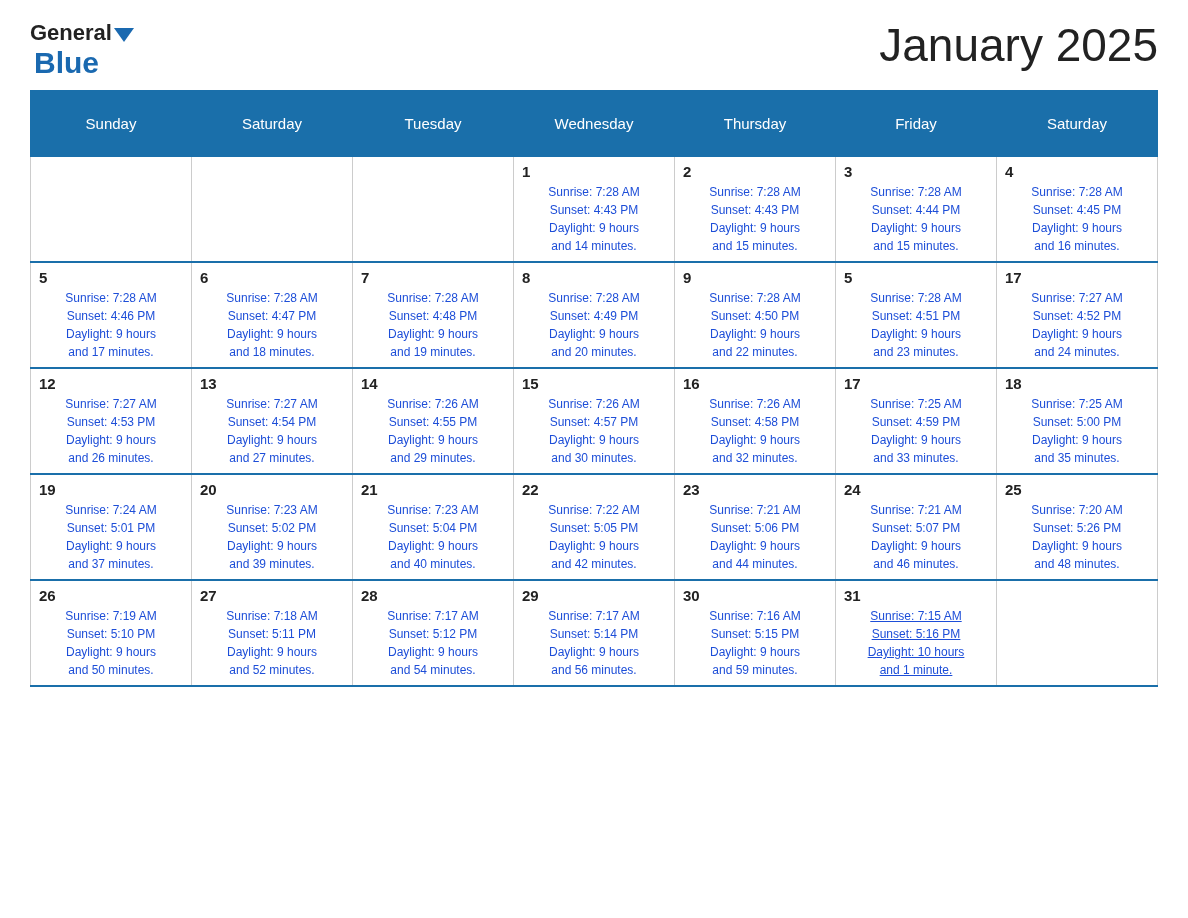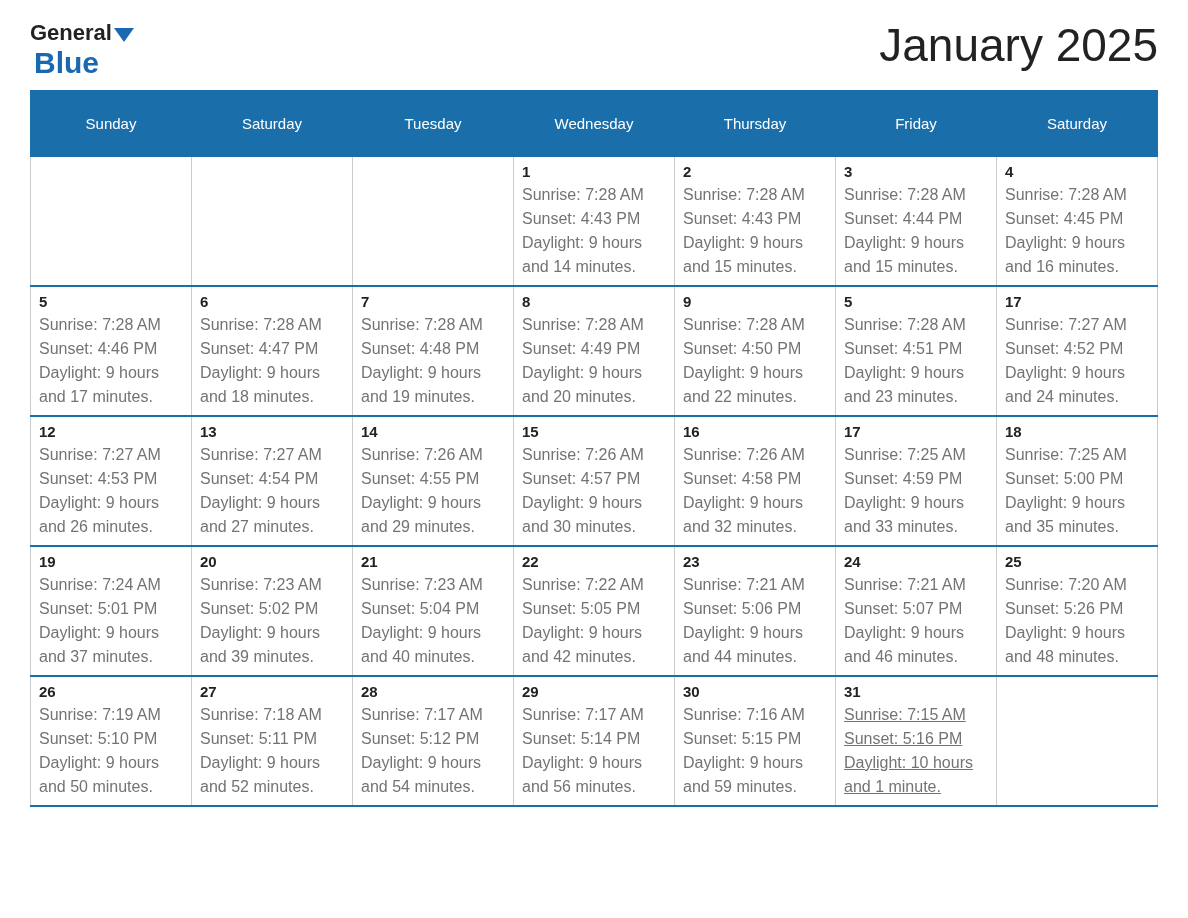--- a/index.html
+++ b/index.html
@@ -64,23 +64,24 @@
       background: #fff;
     }
     .calendar tbody tr td .day-num {
       font-size: 15px;
       font-weight: bold;
       color: #222;
       display: block;
       margin-bottom: 3px;
     }
     .calendar tbody tr td .day-info {
-      font-size: 16px;
-      color: #737373;
+      font-size: 12px;
+      color: #1d4ed8;
       line-height: 1.5;
+      text-align: center;
     }
     .calendar tbody tr {
       border-bottom: 2px solid #1a6faa;
     }
     .calendar tbody tr td.empty {
       background: #fff;
     }
     .logo-container {
       display: flex;
       flex-direction: column;

